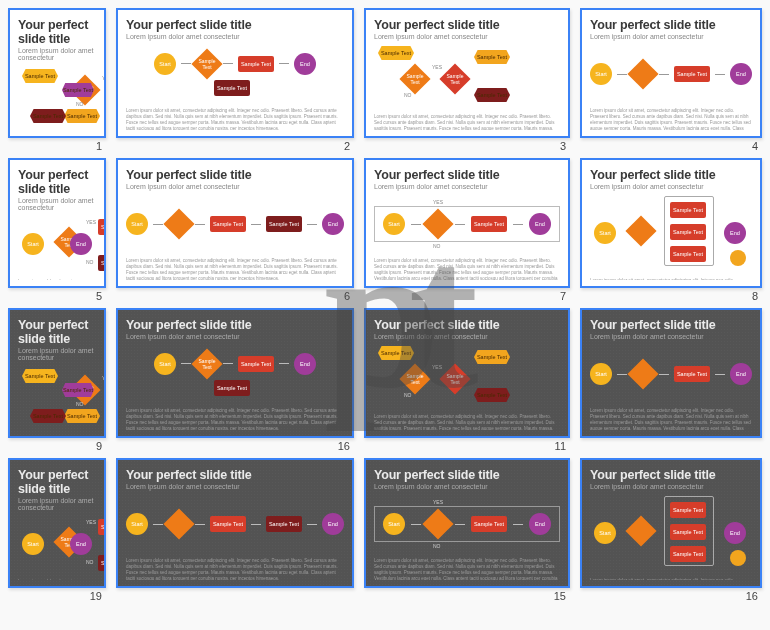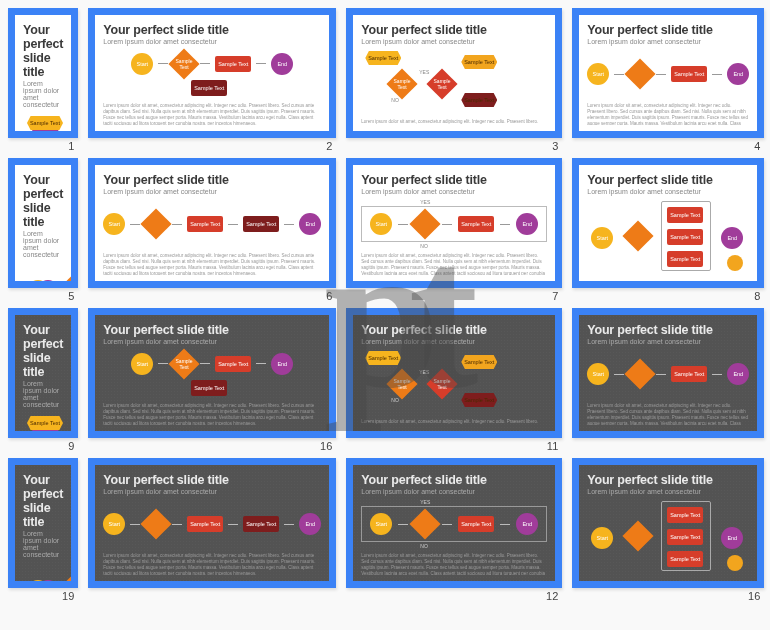--- a/index.html
+++ b/index.html
@@ -15,21 +15,21 @@
     display: grid;
     grid-template-columns: repeat(4, 1fr);
     gap: 6px 10px;
     padding: 8px;
     position: relative;
   }
   .cell { display: flex; flex-direction: column; }
   .thumb {
     width: 100%;
     height: 130px;
-    border: 7px solid #3b82f6;
+    border: 2px solid #3b82f6;
     box-shadow: 1px 2px 3px rgba(0,0,0,0.12);
     position: relative;
     overflow: hidden;
     padding: 8px 8px 6px 8px;
     display: flex;
     flex-direction: column;
   }
   .thumb.light { background: #ffffff; }
   .thumb.dark  {
     background: #535353;
@@ -480,21 +480,21 @@
             <div class="conn"></div>
             <div class="box c-red">Sample Text</div>
             <div class="conn"></div>
             <div class="pill c-purple">End</div>
             <div class="tiny" style="position: absolute; top: -8px; left: 58px;">YES</div>
             <div class="tiny" style="position: absolute; bottom: -8px; left: 58px;">NO</div>
           </div>
         </div>
         <div class="lorem">Lorem ipsum dolor sit amet, consectetur adipiscing elit. Integer nec odio. Praesent libero. Sed cursus ante dapibus diam. Sed nisi. Nulla quis sem at nibh elementum imperdiet. Duis sagittis ipsum. Praesent mauris. Fusce nec tellus sed augue semper porta. Mauris massa. Vestibulum lacinia arcu eget nulla. Class aptent taciti sociosqu ad litora torquent per conubia nostra, per inceptos himenaeos.</div>
       </div>
-      <div class="idx">12</div>
+      <div class="idx">15</div>
     </div>
     <div class="cell">
       <div class="thumb dark">
         <div class="title">Your perfect slide title</div>
         <div class="subtitle">Lorem ipsum dolor amet consectetur</div>
         <div class="diagram">
           <div style="position: relative; width: 100%; height: 80px;">
             <div class="frame" style="left: 74px; top: 2px; width: 50px; height: 70px;"></div>
             <div class="pill c-yellow" style="position: absolute; left: 4px; top: 28px;">Start</div>
             <div class="dia c-orange" style="position: absolute; left: 40px; top: 26px;">

